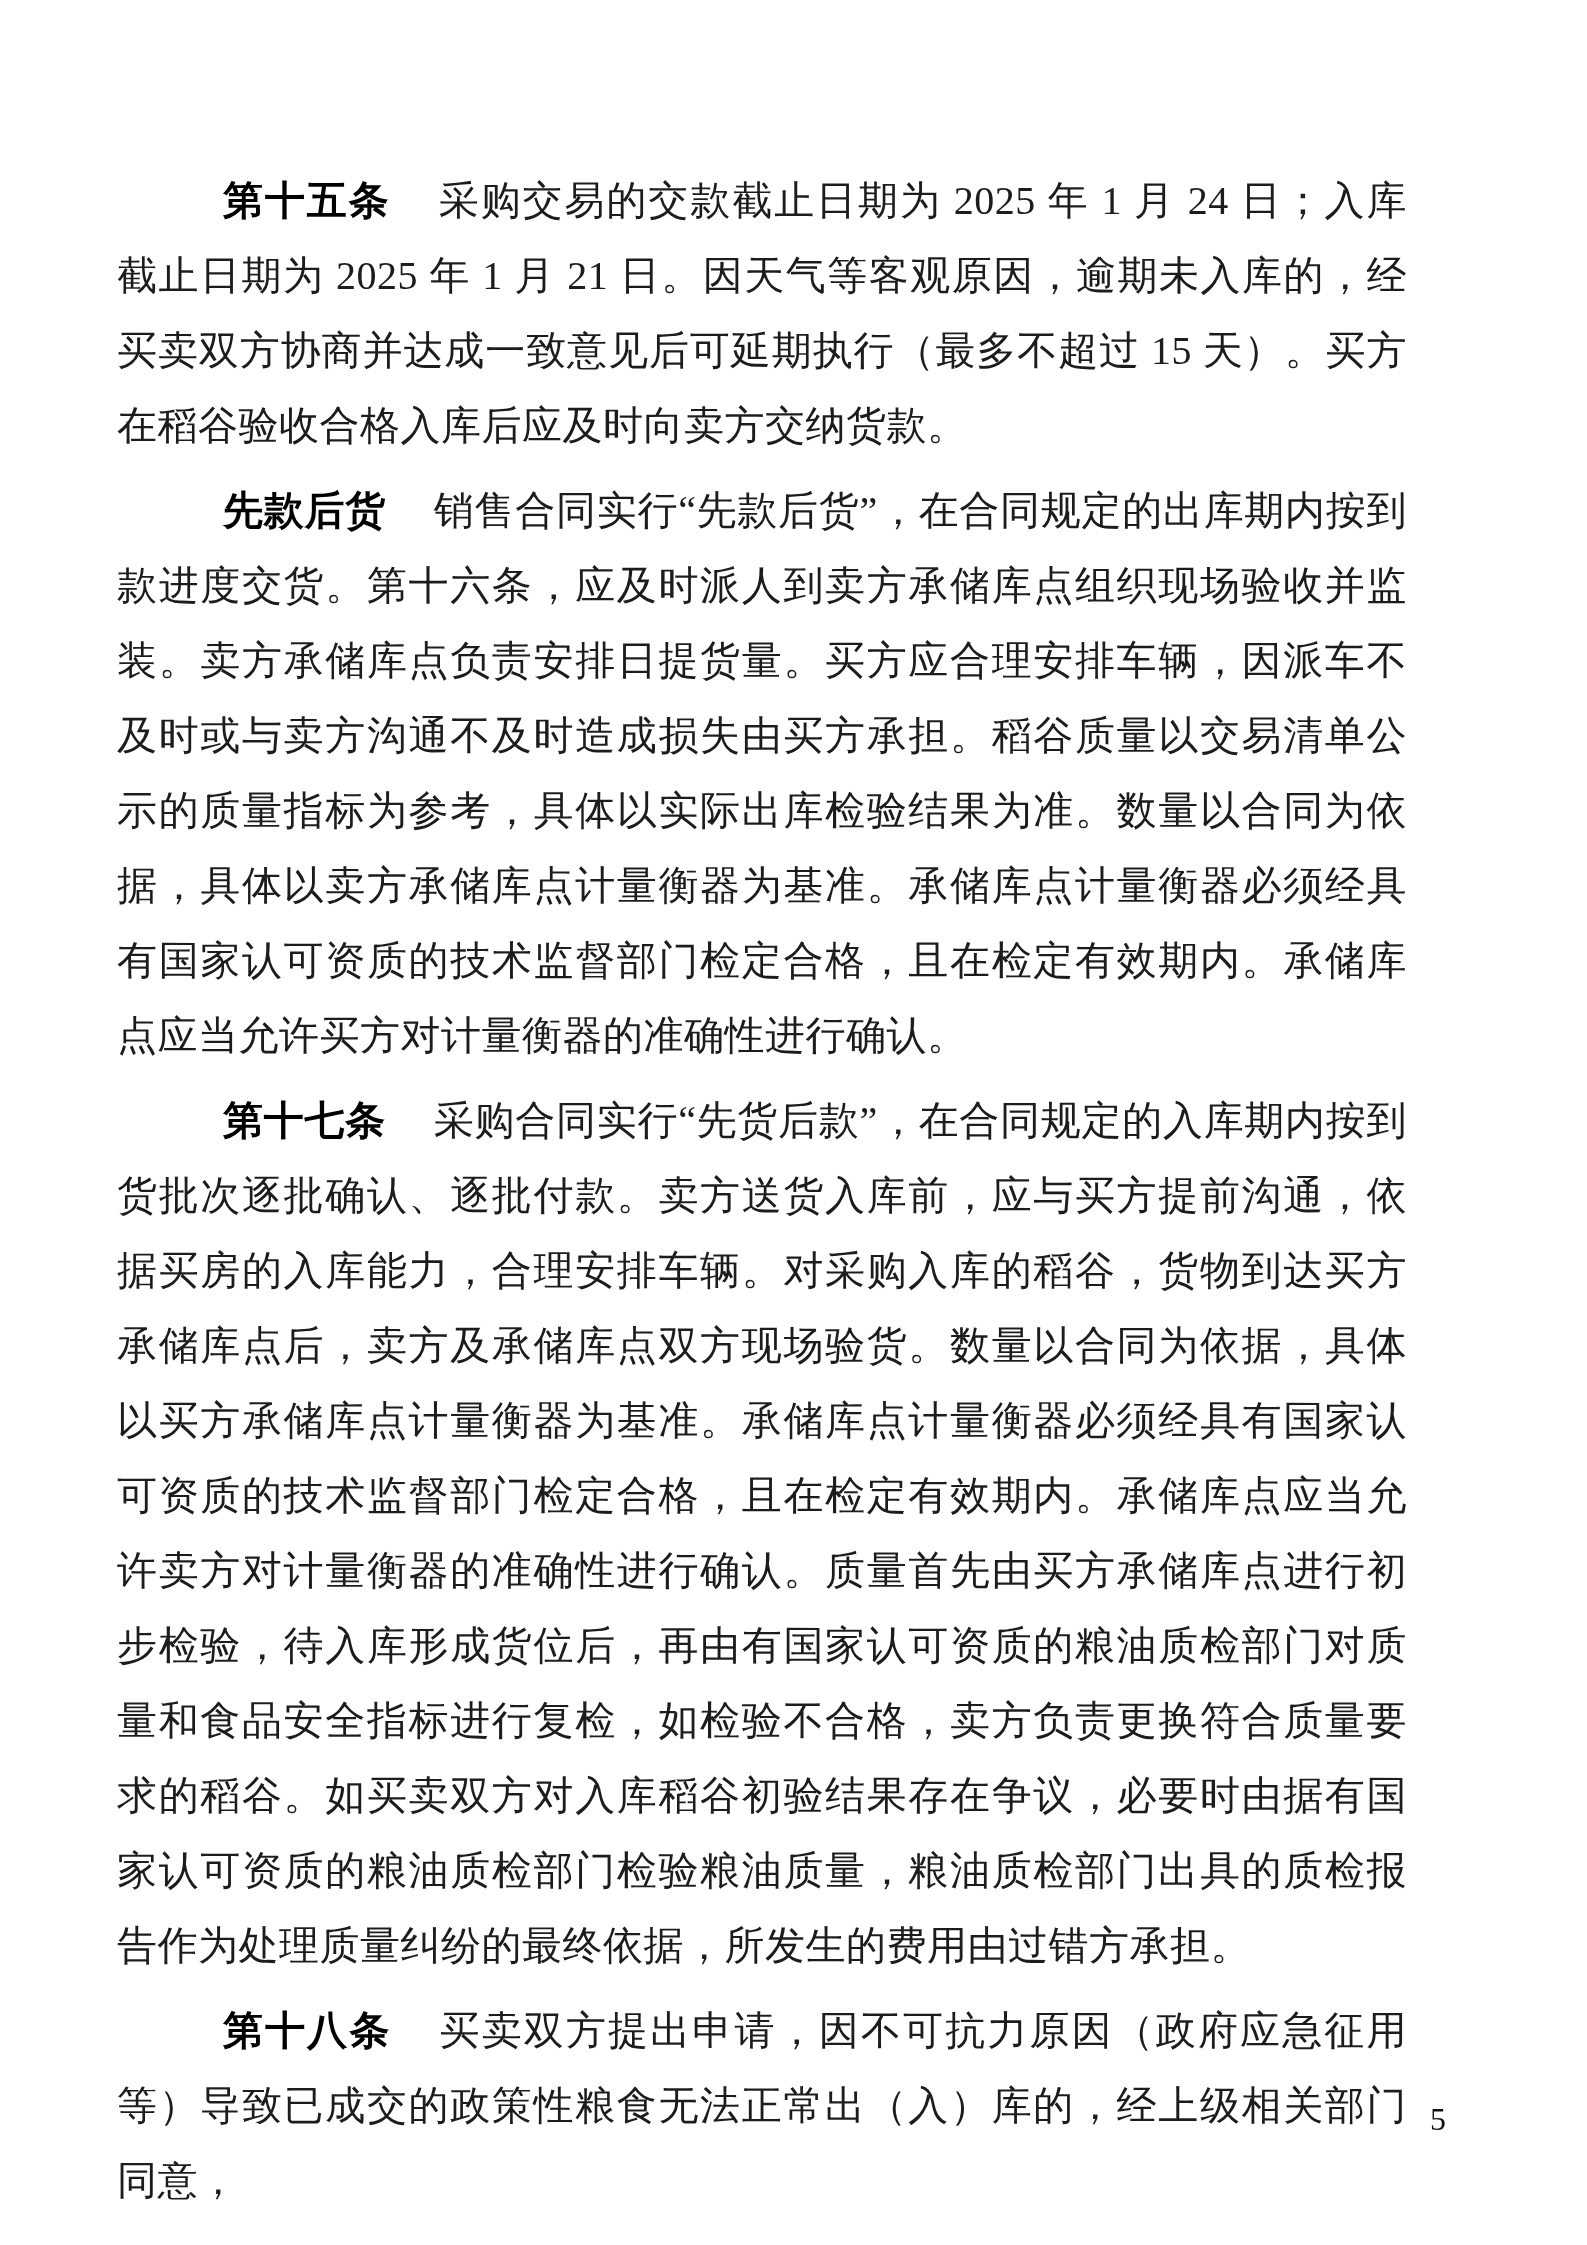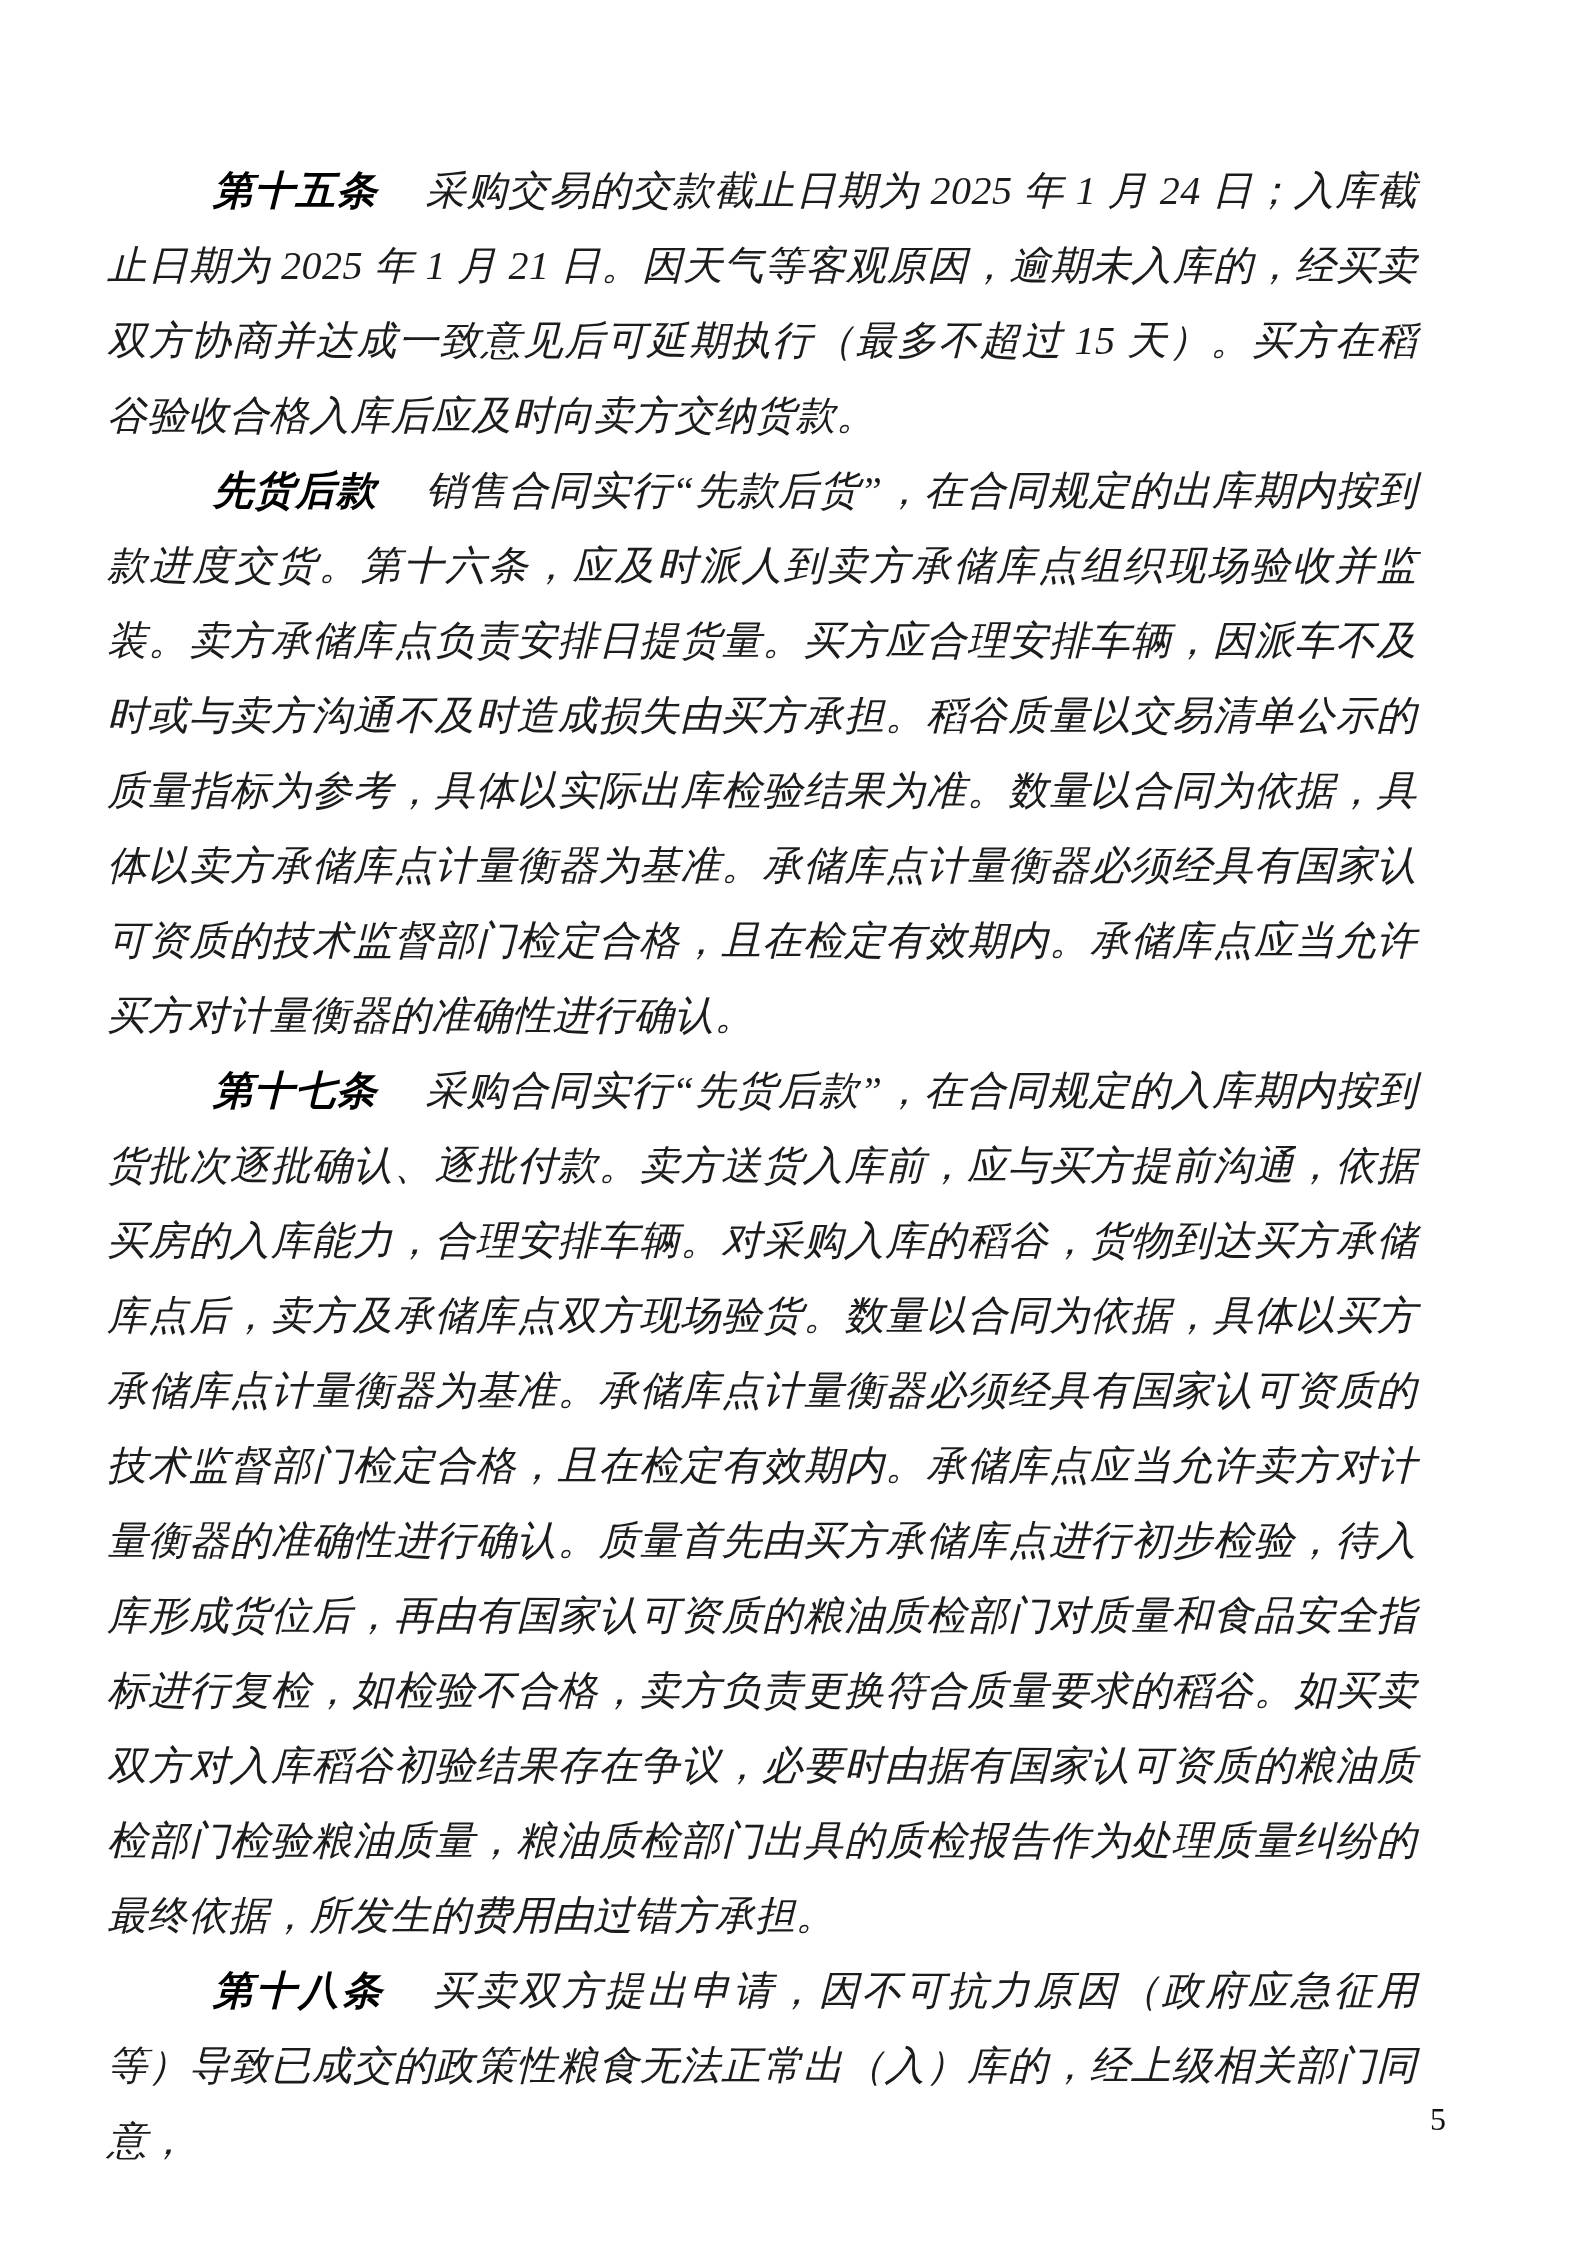--- a/index.html
+++ b/index.html
@@ -25,24 +25,23 @@
     width: 1310px;
     font-family: "Liberation Serif", "DejaVu Serif", serif;
     font-size: 40px;
     line-height: 75px;
     color: #1c1c1c;
     text-align: justify;
     text-justify: inter-character;
     letter-spacing: 0.5px;
   }
   .doc-body p {
-    margin: 0;
+    margin: 10px;
     padding: 0;
     text-indent: 106px;
-    font-style: italic;
   }
   .article-num {
     font-weight: bold;
     color: #000000;
     margin-right: 48px;
   }
   .page-number {
     position: absolute;
     left: 1430px;
     top: 2100px;
@@ -52,20 +51,20 @@
     color: #111111;
   }
 </style>
 </head>
 <body>
 
 <div class="page" style="background: rgb(255, 255, 255);">
   <div class="doc-body">
   <p><span class="article-num">第十五条</span><span>采购交易的交款截止日期为 2025 年 1 月 24 日；入库截止日期为 2025 年 1 月 21 日。因天气等客观原因，逾期未入库的，经买卖双方协商并达成一致意见后可延期执行（最多不超过 15 天）。买方在稻谷验收合格入库后应及时向卖方交纳货款。</span></p>
 
-  <p><span class="article-num">先货后款</span><span>销售合同实行“先款后货”，在合同规定的出库期内按到款进度交货。第十六条，应及时派人到卖方承储库点组织现场验收并监装。卖方承储库点负责安排日提货量。买方应合理安排车辆，因派车不及时或与卖方沟通不及时造成损失由买方承担。稻谷质量以交易清单公示的质量指标为参考，具体以实际出库检验结果为准。数量以合同为依据，具体以卖方承储库点计量衡器为基准。承储库点计量衡器必须经具有国家认可资质的技术监督部门检定合格，且在检定有效期内。承储库点应当允许买方对计量衡器的准确性进行确认。</span></p>
+  <p><span class="article-num">先款后货</span><span>销售合同实行“先款后货”，在合同规定的出库期内按到款进度交货。第十六条，应及时派人到卖方承储库点组织现场验收并监装。卖方承储库点负责安排日提货量。买方应合理安排车辆，因派车不及时或与卖方沟通不及时造成损失由买方承担。稻谷质量以交易清单公示的质量指标为参考，具体以实际出库检验结果为准。数量以合同为依据，具体以卖方承储库点计量衡器为基准。承储库点计量衡器必须经具有国家认可资质的技术监督部门检定合格，且在检定有效期内。承储库点应当允许买方对计量衡器的准确性进行确认。</span></p>
 
   <p><span class="article-num">第十七条</span><span>采购合同实行“先货后款”，在合同规定的入库期内按到货批次逐批确认、逐批付款。卖方送货入库前，应与买方提前沟通，依据买房的入库能力，合理安排车辆。对采购入库的稻谷，货物到达买方承储库点后，卖方及承储库点双方现场验货。数量以合同为依据，具体以买方承储库点计量衡器为基准。承储库点计量衡器必须经具有国家认可资质的技术监督部门检定合格，且在检定有效期内。承储库点应当允许卖方对计量衡器的准确性进行确认。质量首先由买方承储库点进行初步检验，待入库形成货位后，再由有国家认可资质的粮油质检部门对质量和食品安全指标进行复检，如检验不合格，卖方负责更换符合质量要求的稻谷。如买卖双方对入库稻谷初验结果存在争议，必要时由据有国家认可资质的粮油质检部门检验粮油质量，粮油质检部门出具的质检报告作为处理质量纠纷的最终依据，所发生的费用由过错方承担。</span></p>
 
   <p><span class="article-num">第十八条</span><span>买卖双方提出申请，因不可抗力原因（政府应急征用等）导致已成交的政策性粮食无法正常出（入）库的，经上级相关部门同意，</span></p>
 </div>
   <div class="page-number">5</div>
 </div>
 
 </body></html>

